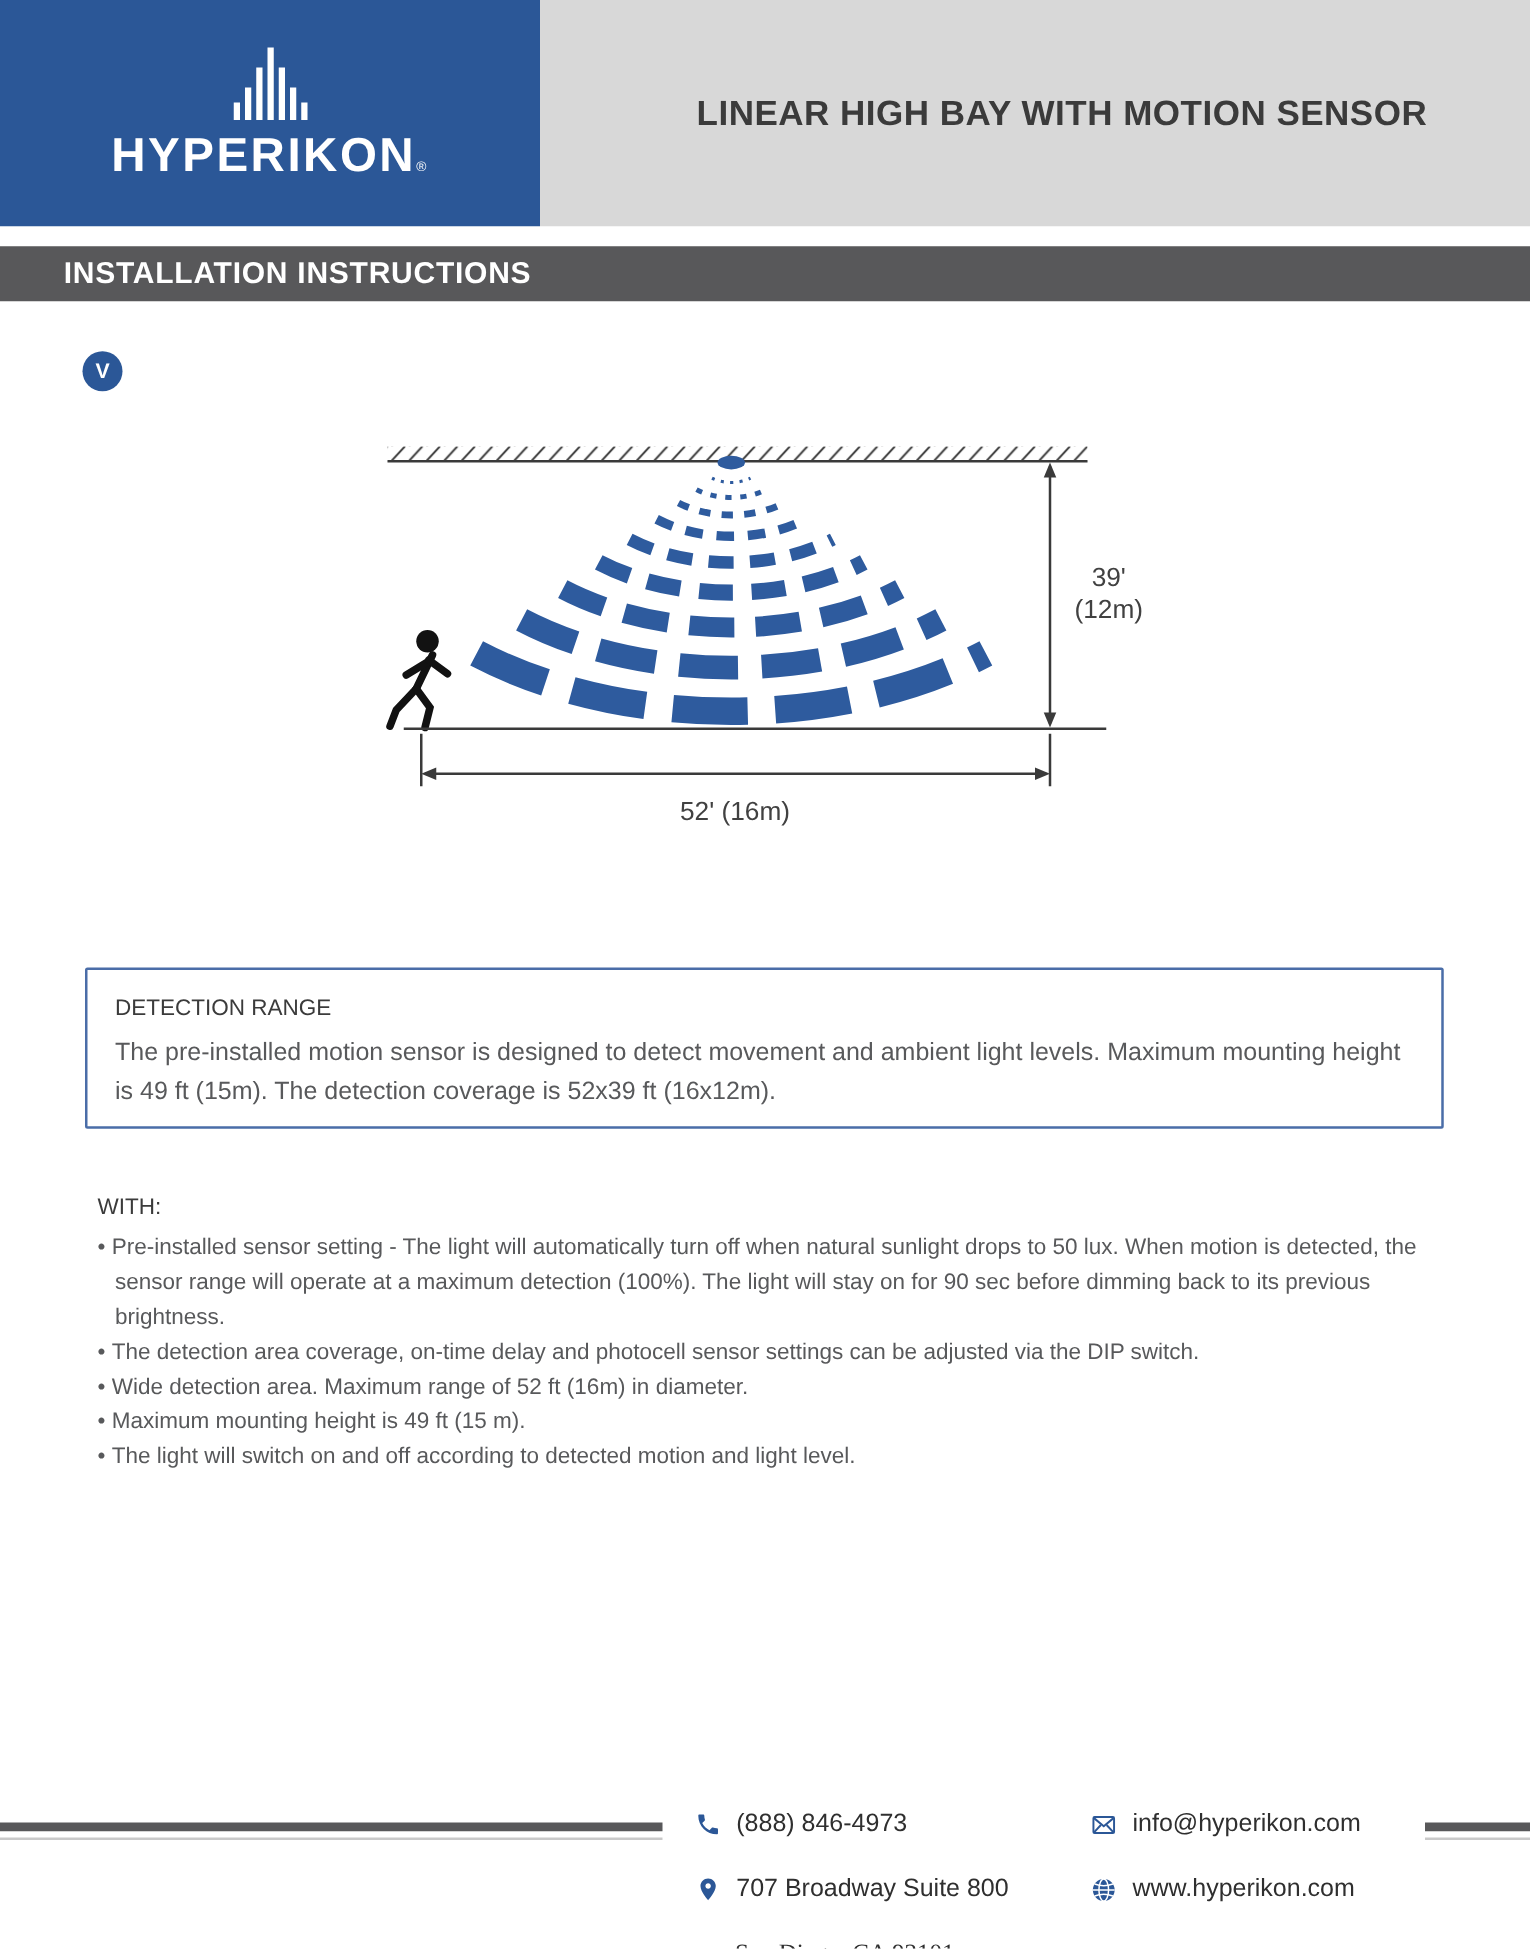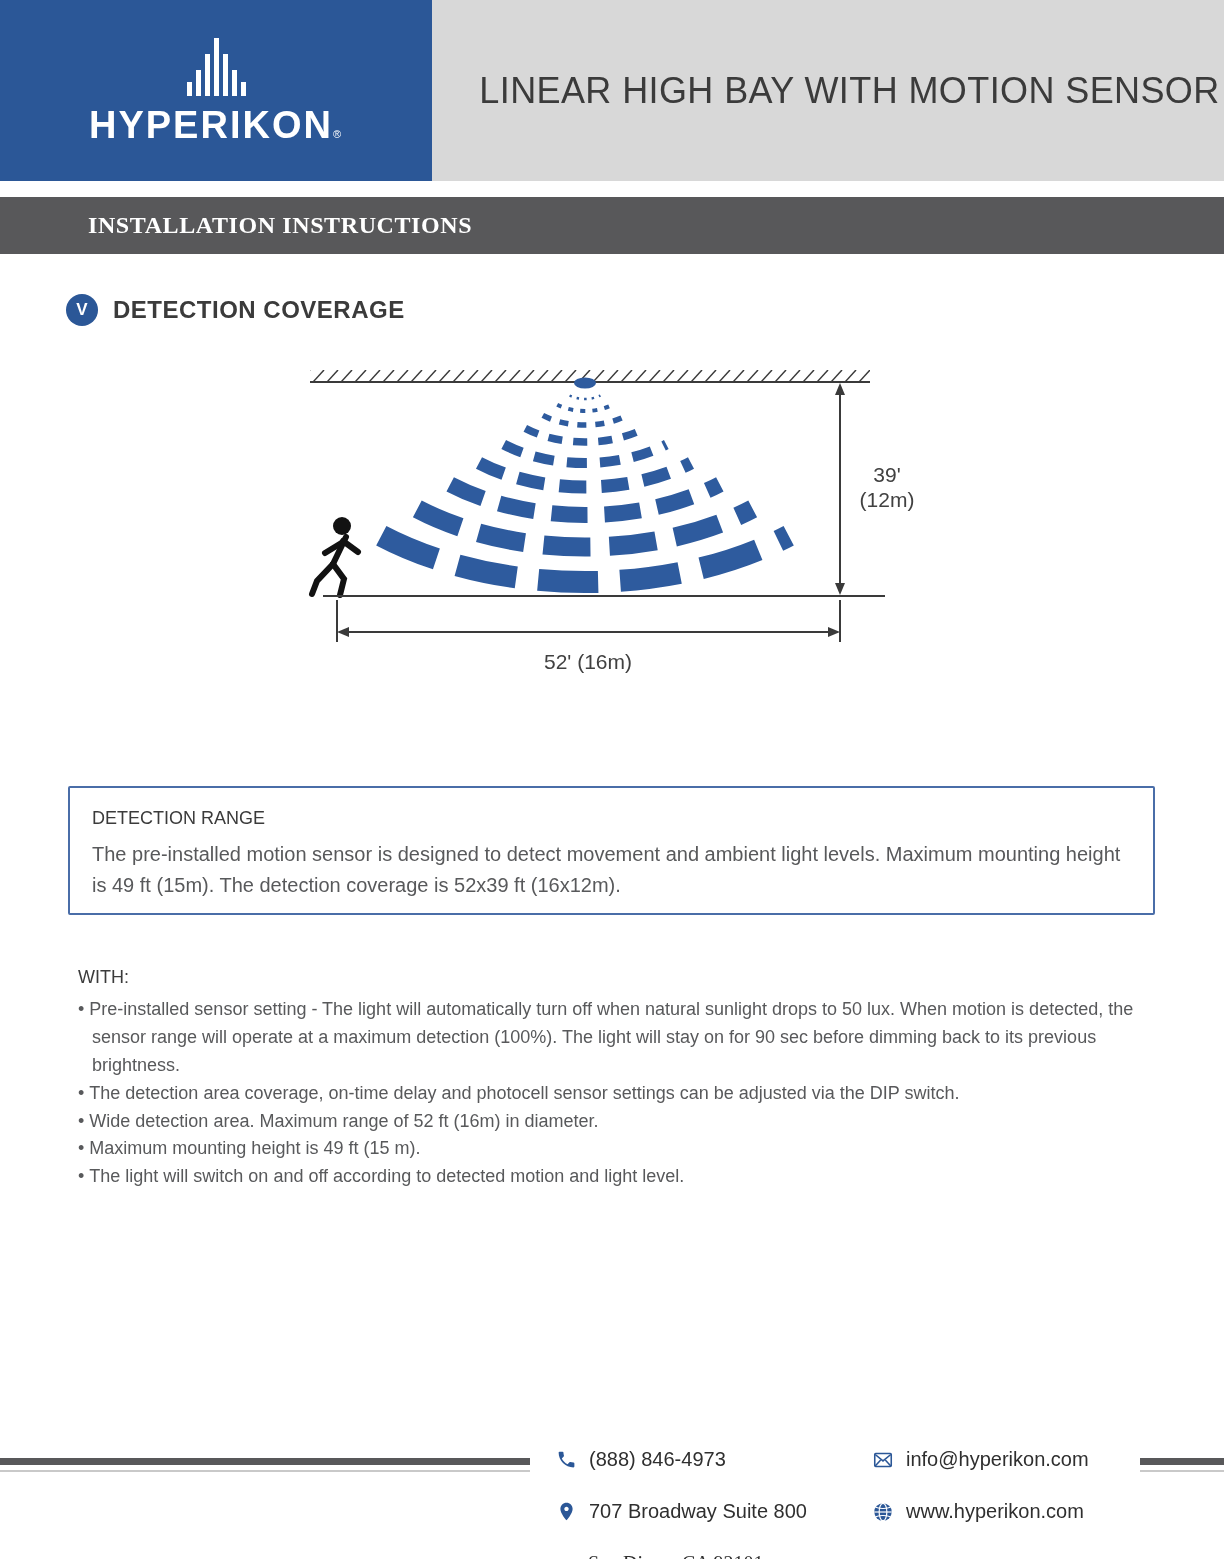--- a/index.html
+++ b/index.html
@@ -14,25 +14,25 @@
     display:flex;flex-direction:column;align-items:center;justify-content:center;
   }
   .logo-bars{display:flex;align-items:flex-end;gap:4px;margin-bottom:10px;}
   .logo-bars i{display:block;width:5px;background:#fff;}
   .logo-text{color:#fff;font-size:38px;font-weight:700;letter-spacing:2px;line-height:1;}
   .logo-reg{font-size:11px;vertical-align:baseline;font-weight:400;}
   .header-right{
     flex:1;background:var(--c-header_gray,#d8d8d8);
     display:flex;align-items:center;justify-content:center;
   }
-  .page-title{font-size:36px;font-weight:400;color:var(--c-text_dark,#3b3b3b);letter-spacing:0.4px;margin-left:43px;}
+  .page-title{font-size:28px;font-weight:700;color:var(--c-text_dark,#3b3b3b);letter-spacing:0.4px;margin-left:43px;}
   
   .banner{
-    margin-top:16px;height:57px;background:var(--c-banner_gray,#58585a);
-    display:flex;align-items:center;padding-left:88px;font-family:Liberation Serif, serif;
+    margin-top:16px;height:44px;background:var(--c-banner_gray,#58585a);
+    display:flex;align-items:center;padding-left:51px;
   }
   .banner-label{color:#fff;font-size:24px;font-weight:700;letter-spacing:0.6px;}
   
   .section-head{display:flex;align-items:center;gap:15px;margin:40px 0 0 66px;}
   .section-badge{
     width:32px;height:32px;border-radius:50%;background:var(--c-brand_blue,#2b5797);
     color:#fff;font-size:17px;font-weight:700;display:flex;align-items:center;justify-content:center;
   }
   .section-title{font-size:24px;font-weight:700;color:var(--c-text_dark,#3b3b3b);letter-spacing:0.5px;}
   
@@ -89,21 +89,20 @@
       <div class="page-title">LINEAR HIGH BAY WITH MOTION SENSOR</div>
     </div>
   </div>
 
   <div class="banner">
     <div class="banner-label">INSTALLATION INSTRUCTIONS</div>
   </div>
 
   <div class="section-head">
     <div class="section-badge">V</div>
-    <div class="section-title">DETECTION COVERAGE</div>
   </div>
 
   <div class="diagram-wrap">
     <svg width="680" height="312" viewBox="0 0 680 312">
       <defs>
         <pattern id="hatch" width="14" height="12" patternUnits="userSpaceOnUse">
           <line x1="0" y1="12" x2="11" y2="0" stroke="#3a3a3a" stroke-width="1.5"></line>
         </pattern>
       </defs>
 

